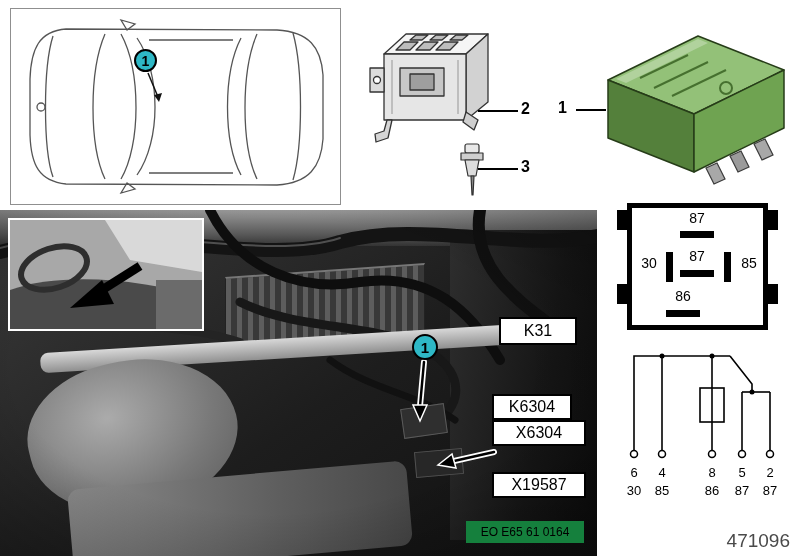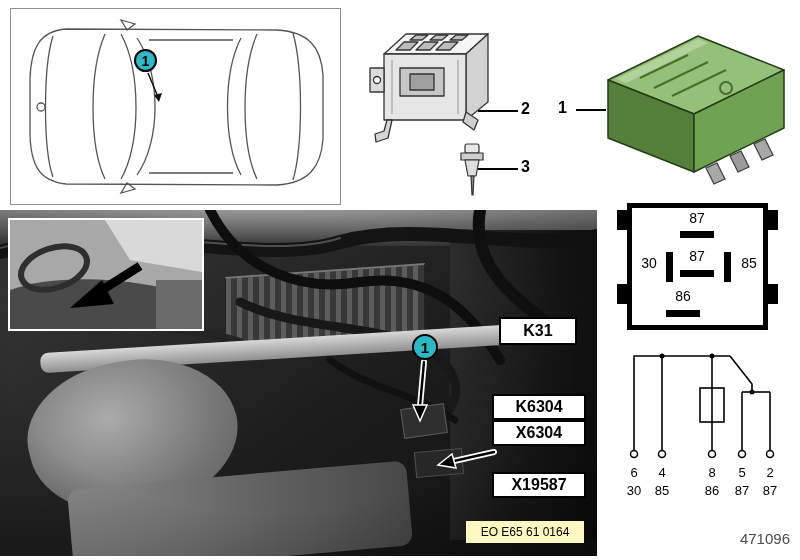--- a/index.html
+++ b/index.html
@@ -30,26 +30,26 @@
   .tab{position:absolute;background:#000;z-index:1}
   
   #photo{position:absolute;left:0;top:210px;width:597px;height:346px;overflow:hidden;
          background:linear-gradient(145deg,#3a3a3a,#1d1d1d 55%,#101010)}
   #photo::after{content:"";position:absolute;inset:0;z-index:4;pointer-events:none;
          background:radial-gradient(ellipse at 45% 45%,rgba(0,0,0,0) 55%,rgba(0,0,0,.35))}
   .ph{position:absolute}
   #inset{position:absolute;left:8px;top:8px;width:196px;height:113px;border:2px solid #fff;
          background:#a8a8a8;z-index:5;overflow:hidden}
   .klabel{position:absolute;background:#fff;border:2px solid #000;color:#000;
-          font-weight:bold;font-size:16px;display:flex;align-items:center;
+          font-weight:normal;font-size:16px;display:flex;align-items:center;
           justify-content:center;z-index:6}
-  .eo{position:absolute;left:466px;top:521px;width:118px;height:22px;background:#fef9c3;
+  .eo{position:absolute;left:466px;top:521px;width:118px;height:22px;background:#15803d;
       font-size:12px;display:flex;align-items:center;justify-content:center;z-index:6}
   .docnum{position:absolute;left:690px;top:530px;width:100px;text-align:right;
-          font-size:15px;color:#4a4a4a}
+          font-size:19px;color:#4a4a4a}
   .f-top{fill:var(--relay-top)} .f-front{fill:var(--relay-front)} .f-side{fill:var(--relay-side)}
 </style>
 </head>
 <body>
 
 <div id="stage">
 
   <div id="car-panel">
     <svg width="329" height="195" viewBox="0 0 329 195">
       <g fill="none" stroke="#555" stroke-width="1.3">
@@ -231,20 +231,20 @@
       <polygon points="413,195 427,195 420,211" fill="#000" stroke="#fff" stroke-width="1.5"></polygon>
       <path d="M 494,242 L 454,251" stroke="#fff" stroke-width="6"></path>
       <path d="M 494,242 L 454,251" stroke="#000" stroke-width="2.5"></path>
       <polygon points="452,244 456,258 438,255" fill="#000" stroke="#fff" stroke-width="1.5"></polygon>
     </g>
   </svg>
 
   <div class="badge b26" style="left:412px;top:334px">1</div>
 
   <div class="klabel" style="left:499px;top:317px;width:78px;height:28px">K31</div>
-  <div class="klabel" style="left:492px;top:394px;width:94px;height:26px">K6304</div>
+  <div class="klabel" style="left:492px;top:394px;width:80px;height:26px">K6304</div>
   <div class="klabel" style="left:492px;top:420px;width:94px;height:26px">X6304</div>
   <div class="klabel" style="left:492px;top:472px;width:94px;height:26px">X19587</div>
 
   <div class="eo">EO E65 61 0164</div>
   <div class="docnum">471096</div>
 
 </div>
 
 </body></html>

